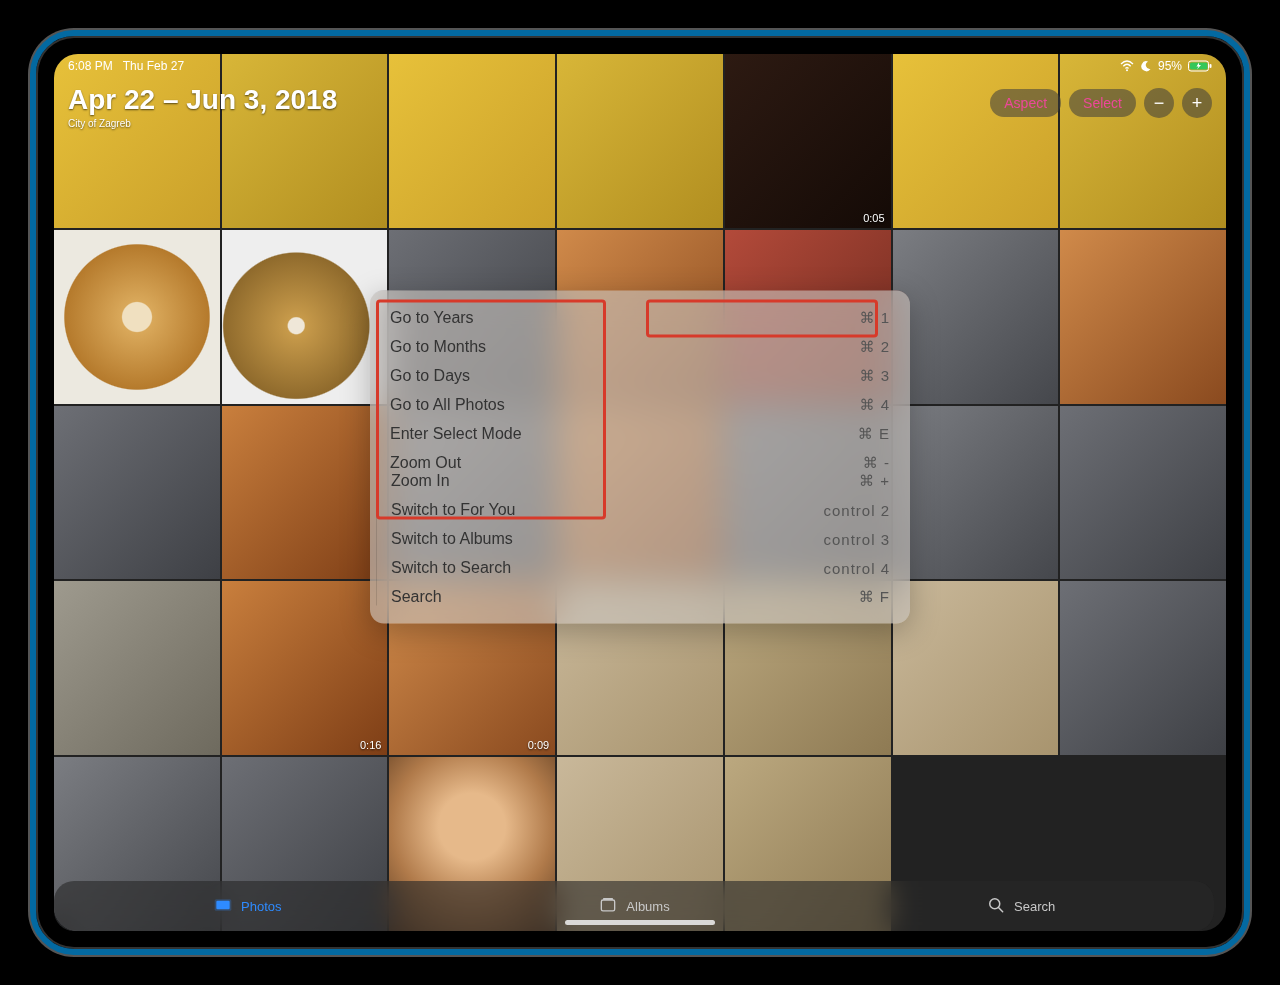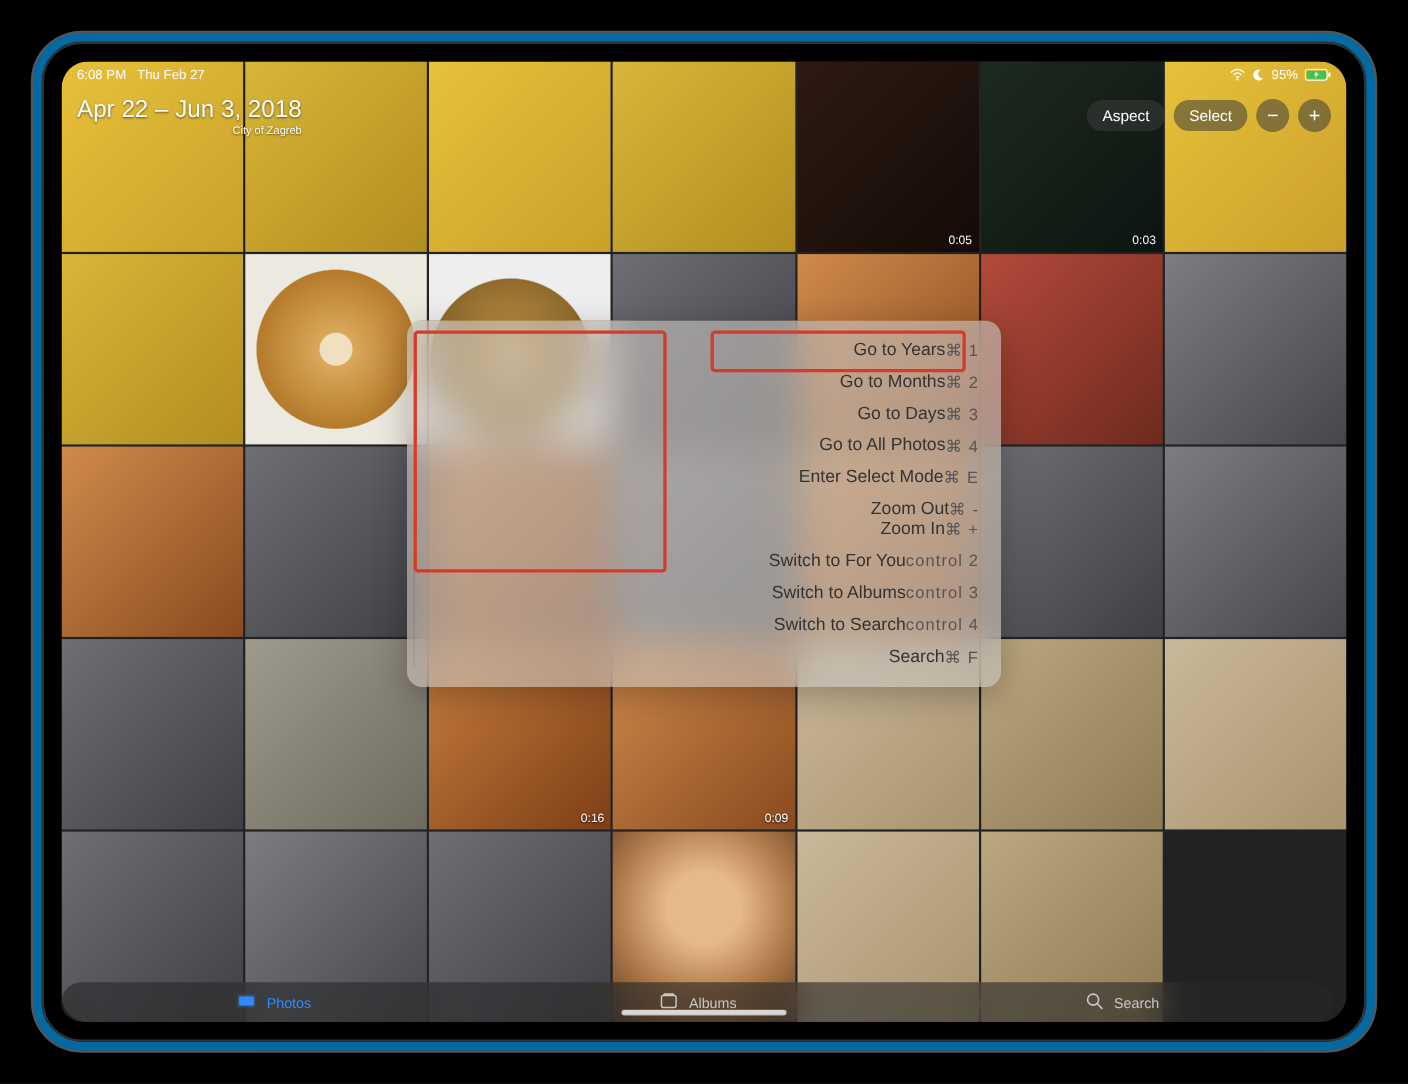--- a/index.html
+++ b/index.html
@@ -12,25 +12,24 @@
     display: flex;
     align-items: center;
     justify-content: center;
   }
   
   .device {
     width: 1220px;
     height: 925px;
     background: #000;
     border-radius: 44px;
-    border: 8px solid #0369a1;
+    border: 6px solid #0369a1;
     box-shadow: 0 0 0 2px #555, inset 0 0 0 2px #333;
     position: relative;
     overflow: hidden;
-    text-align: right;
   }
   .screen {
     position: absolute;
     inset: 18px;
     border-radius: 24px;
     overflow: hidden;
     background: #222;
   }
   
   .status-bar {
@@ -87,21 +86,21 @@
   .p-red { background: linear-gradient(135deg,#b34a3a,#6e2a1e); }
 
   
   .header-overlay {
     position: absolute;
     top: 30px; left: 14px;
     color: #fff;
     text-shadow: 0 1px 2px rgba(0,0,0,.6);
     z-index: 40;
   }
-  .header-title { font-size: 22px; font-weight: 400; }
+  .header-title { font-size: 28px; font-weight: 700; }
   .header-sub { font-size: 10px; margin-top:2px; font-weight:400;}
 
   
   .seg {
     position: absolute;
     top: 34px; left: 50%; transform: translateX(-50%);
     background: rgba(60,60,60,.55);
     backdrop-filter: blur(10px);
     border-radius: 20px;
     padding: 3px;
@@ -123,21 +122,21 @@
 
   
   .right-tools {
     position:absolute;
     top:34px; right:14px;
     display:flex; gap:8px; align-items:center;
     z-index:40;
   }
   .pill-btn {
     background: rgba(60,60,60,.55);
-    color:#ffffff;
+    color:#ec4899;
     font-size:14px;
     padding:6px 14px;
     border-radius:16px;
   }
   .circ-btn {
     width:30px;height:30px;border-radius:15px;
     background: rgba(60,60,60,.55);
     color:#fff;
     display:flex;align-items:center;justify-content:center;
     font-size:18px; font-weight:300;
@@ -180,21 +179,21 @@
   .red-box2 {
     position:absolute;
     left:276px; top:9px; width:232px; height:38px;
     border:3px solid #d73a2a; border-radius:4px;
     pointer-events:none; z-index:65;
   }
 
   
   .tabbar {
     position:absolute;
-    left:0;right:12px;bottom:0;height:36px;
+    left:0;right:12px;bottom:0;height:50px;
     background: rgba(40,40,40,.6);
     backdrop-filter: blur(14px);
     display:flex;
     z-index:45;
     border-radius:20px;
   }
   .tab {
     flex:1; display:flex; align-items:center; justify-content:center; gap:8px;
     color:#c8c8c8; font-size:13px;
   }
@@ -248,23 +247,20 @@
 
     <div class="photo-grid">
 
       <div class="photo-cell p-yellow"></div>
       <div class="photo-cell p-yellow2"></div>
       <div class="photo-cell p-yellow"></div>
       <div class="photo-cell p-yellow2"></div>
       <div class="photo-cell p-dark">
           <span class="dur">0:05</span>
         </div>
-      <div class="photo-cell p-menu">
-          <span class="dur">0:03</span>
-        </div>
       <div class="photo-cell p-yellow"></div>
 
       <div class="photo-cell p-yellow2"></div>
       <div class="photo-cell p-food"></div>
       <div class="photo-cell p-food2"></div>
       <div class="photo-cell p-cat"></div>
       <div class="photo-cell p-warm"></div>
       <div class="photo-cell p-red"></div>
       <div class="photo-cell p-cat2"></div>
 

